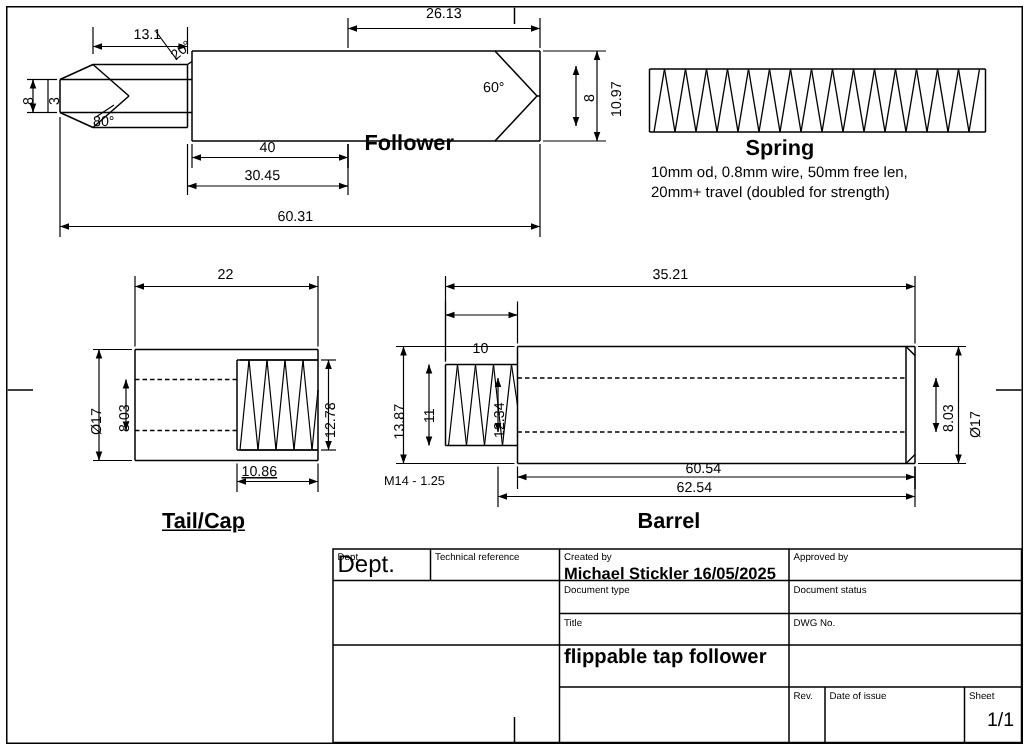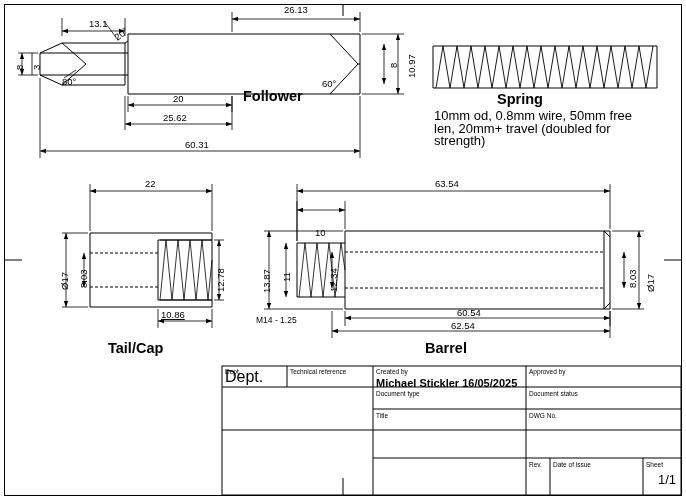--- a/index.html
+++ b/index.html
@@ -3,21 +3,21 @@
 <meta charset="utf-8">
 <style>
   html,body{margin:0;padding:0;background:#ffffff;}
   body{width:686px;height:500px;position:relative;overflow:hidden;
        font-family:"Liberation Sans", sans-serif; color:#000;}
   .sheet{position:absolute;left:0;top:0;width:686px;height:500px;}
   .abs{position:absolute;}
   .dim{font-size:9.5px;white-space:nowrap;}
   .dimsm{font-size:8.5px;white-space:nowrap;}
   .title{font-size:14.5px;font-weight:bold;white-space:nowrap;}
-  .note{font-size:13px;line-height:12.5px;}
+  .note{font-size:10px;line-height:12.5px;}
   .ttl-cell{position:absolute;box-sizing:border-box;}
   .ttl-lbl{font-size:6.5px;color:#000;}
   .ttl-val{font-size:10px;}
   .ttl-val-b{font-size:11px;font-weight:bold;}
   .rot{transform-origin:0 0;}
   svg{position:absolute;left:0;top:0;overflow:visible;}
 </style>
 </head>
 <body>
 
@@ -123,25 +123,25 @@
       <polygon points="360,151 354,148.8 354,153.2"></polygon>
     </g>
   </svg>
 
   <div class="abs dim" style="left:89px;top:18px;">13.1</div>
   <div class="abs dim" style="left:284px;top:4px;">26.13</div>
   <div class="abs dim rot" style="left:14px;top:70px;transform:rotate(-90deg);">8</div>
   <div class="abs dim rot" style="left:31px;top:70px;transform:rotate(-90deg);">3</div>
   <div class="abs dim" style="left:62px;top:76px;">80°</div>
   <div class="abs dim rot" style="left:112px;top:34px;transform:rotate(-38deg);">20°</div>
-  <div class="abs dim" style="left:322px;top:53px;margin-top:25px;">60°</div>
+  <div class="abs dim" style="left:322px;top:53px;">60°</div>
   <div class="abs dim rot" style="left:406px;top:78px;transform:rotate(-90deg);">10.97</div>
   <div class="abs dim rot" style="left:388px;top:68px;transform:rotate(-90deg);">8</div>
-  <div class="abs dim" style="left:173px;top:93px;">20</div>
-  <div class="abs dim" style="left:163px;top:112px;">25.62</div>
+  <div class="abs dim" style="left:173px;top:93px;">40</div>
+  <div class="abs dim" style="left:163px;top:112px;">30.45</div>
   <div class="abs dim" style="left:185px;top:139px;">60.31</div>
   <div class="abs title" style="left:243px;top:88px;text-align:center;">Follower</div>
 
   <svg width="686" height="500">
     <g stroke="#000" fill="none" stroke-width="1">
       <line x1="433" y1="46" x2="433" y2="88"></line>
       <line x1="657" y1="46" x2="657" y2="88"></line>
       <line x1="433" y1="46" x2="657" y2="46"></line>
       <line x1="433" y1="88" x2="657" y2="88"></line>
       <g stroke-width="0.9">
@@ -244,21 +244,21 @@
       <polygon points="158,321 164,318.8 164,323.2"></polygon>
       <polygon points="212,321 206,318.8 206,323.2"></polygon>
     </g>
   </svg>
   <div class="abs dim" style="left:145px;top:178px;">22</div>
   <div class="abs dim rot" style="left:59px;top:290px;transform:rotate(-90deg);">Ø17</div>
   <div class="abs dim rot" style="left:78px;top:288px;transform:rotate(-90deg);">8.03</div>
   <div class="abs dim rot" style="left:215px;top:292px;transform:rotate(-90deg);">12.78</div>
   <div class="abs dim" style="left:161px;top:309px;text-decoration:underline;">10.86</div>
   <div class="abs dimsm" style="left:224px;top:315px;padding-left:32px;">M14 - 1.25</div>
-  <div class="abs title" style="left:108px;top:340px;">Tail/Cap</div>
+  <div class="abs title" style="left:108px;top:340px;text-decoration:underline;">Tail/Cap</div>
 
   <svg width="686" height="500">
     <g stroke="#000" fill="none" stroke-width="1">
 
       <line x1="345" y1="231" x2="610" y2="231"></line>
       <line x1="345" y1="309" x2="610" y2="309"></line>
       <line x1="345" y1="231" x2="345" y2="309"></line>
       <line x1="610" y1="231" x2="610" y2="309"></line>
 
       <line x1="604" y1="231" x2="610" y2="237"></line>
@@ -330,21 +330,21 @@
       <polygon points="639,231 636.8,237 641.2,237"></polygon>
       <polygon points="639,309 636.8,303 641.2,303"></polygon>
       <polygon points="624,252 621.8,258 626.2,258"></polygon>
       <polygon points="624,288 621.8,282 626.2,282"></polygon>
       <polygon points="345,318 351,315.8 351,320.2"></polygon>
       <polygon points="610,318 604,315.8 604,320.2"></polygon>
       <polygon points="332,331 338,328.8 338,333.2"></polygon>
       <polygon points="610,331 604,328.8 604,333.2"></polygon>
     </g>
   </svg>
-  <div class="abs dim" style="left:435px;top:178px;">63.54</div>
+  <div class="abs dim" style="left:435px;top:178px;">35.21</div>
   <div class="abs dim" style="left:315px;top:199px;margin-top:28px;">10</div>
   <div class="abs dim rot" style="left:261px;top:293px;transform:rotate(-90deg);">13.87</div>
   <div class="abs dim rot" style="left:281px;top:282px;transform:rotate(-90deg);">11</div>
   <div class="abs dim rot" style="left:328px;top:292px;transform:rotate(-90deg);">12.34</div>
   <div class="abs dim rot" style="left:645px;top:292px;transform:rotate(-90deg);">Ø17</div>
   <div class="abs dim rot" style="left:627px;top:288px;transform:rotate(-90deg);">8.03</div>
   <div class="abs dim" style="left:457px;top:307px;">60.54</div>
   <div class="abs dim" style="left:451px;top:320px;">62.54</div>
   <div class="abs title" style="left:425px;top:340px;text-align:center;">Barrel</div>
 
@@ -380,20 +380,21 @@
   <div class="abs ttl-lbl" style="left:529px;top:368px;">Approved by</div>
   <div class="abs ttl-val" style="left:529px;top:376px;"></div>
 
   <div class="abs ttl-lbl" style="left:376px;top:390px;">Document type</div>
   <div class="abs ttl-val" style="left:376px;top:398px;"></div>
 
   <div class="abs ttl-lbl" style="left:529px;top:390px;">Document status</div>
   <div class="abs ttl-val" style="left:529px;top:398px;"></div>
 
   <div class="abs ttl-lbl" style="left:376px;top:412px;">Title</div>
+  <div class="abs ttl-val-b" style="left:376px;top:430px;font-size:13.5px;">flippable tap follower</div>
 
   <div class="abs ttl-lbl" style="left:529px;top:412px;">DWG No.</div>
   <div class="abs ttl-val" style="left:529px;top:420px;"></div>
 
   <div class="abs ttl-lbl" style="left:529px;top:461px;">Rev.</div>
   <div class="abs ttl-val" style="left:529px;top:470px;"></div>
 
   <div class="abs ttl-lbl" style="left:553px;top:461px;">Date of issue</div>
   <div class="abs ttl-val" style="left:553px;top:470px;"></div>
 

